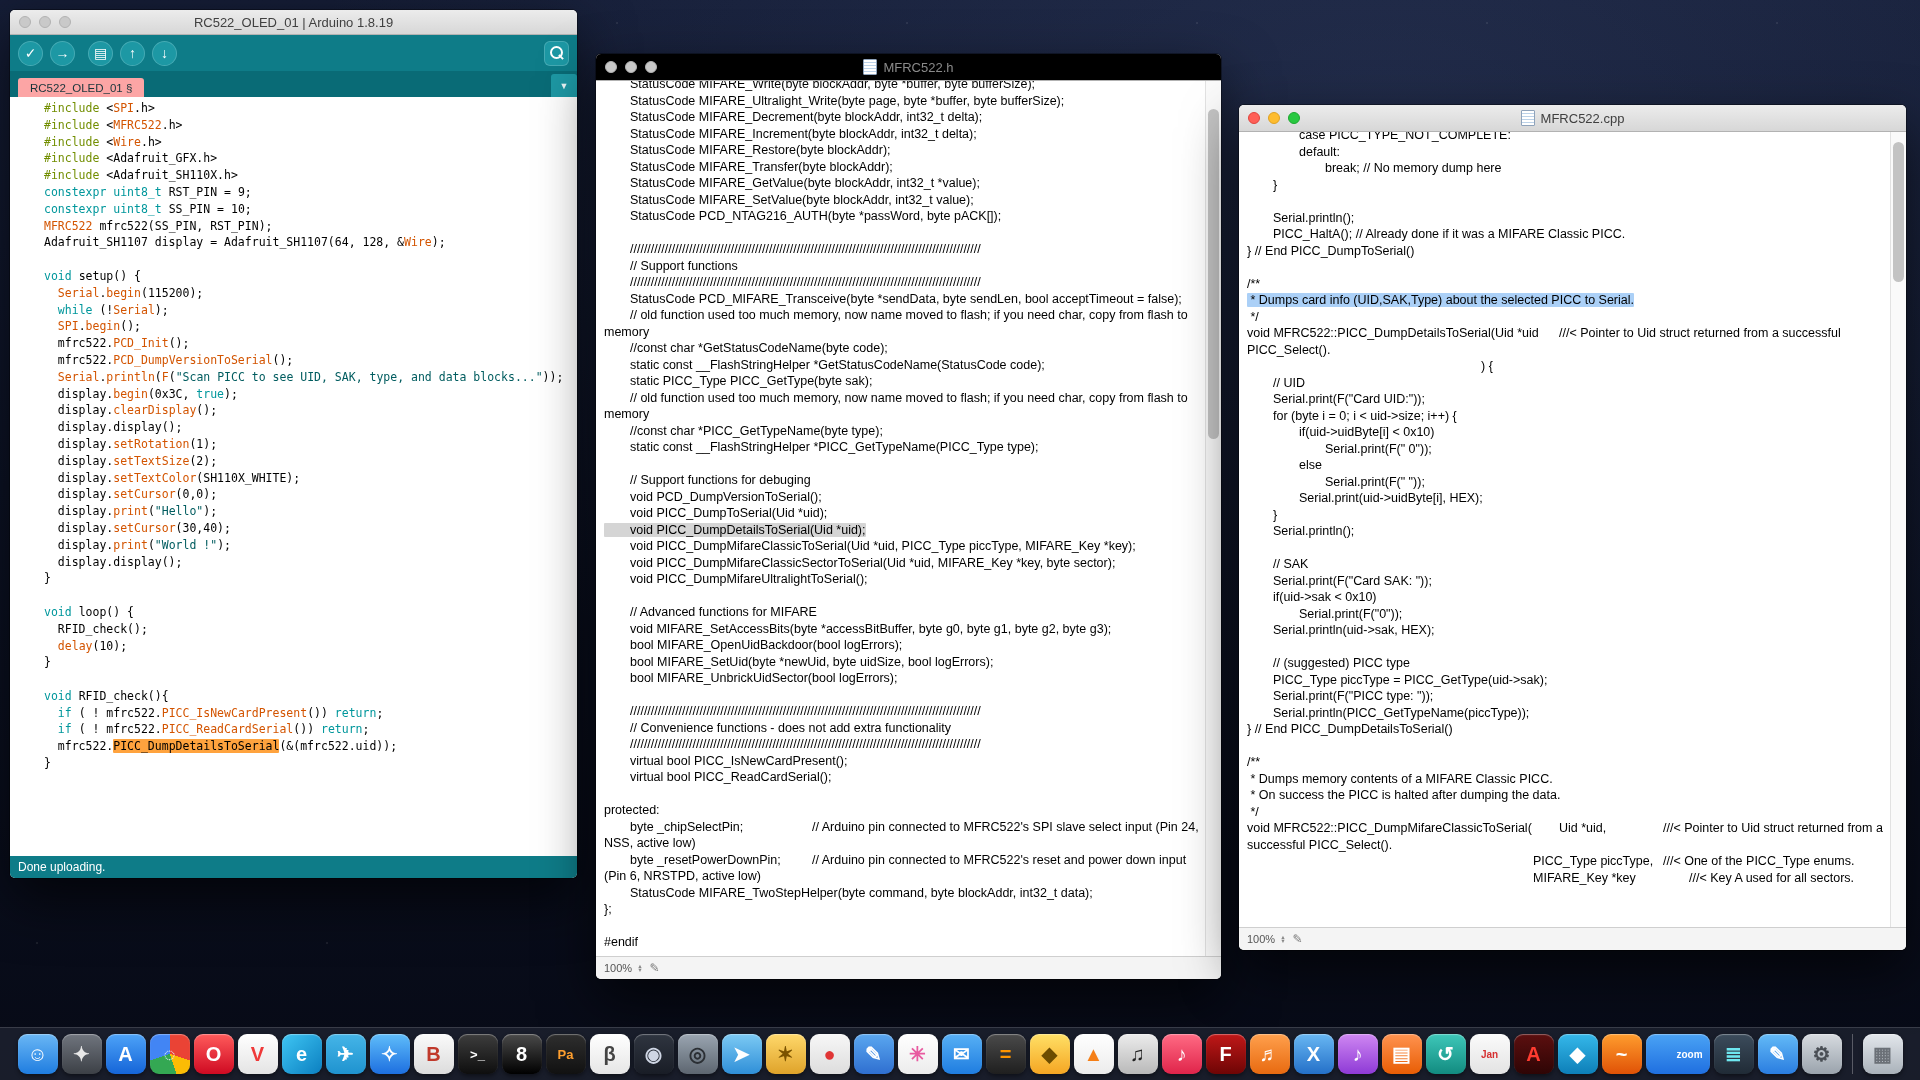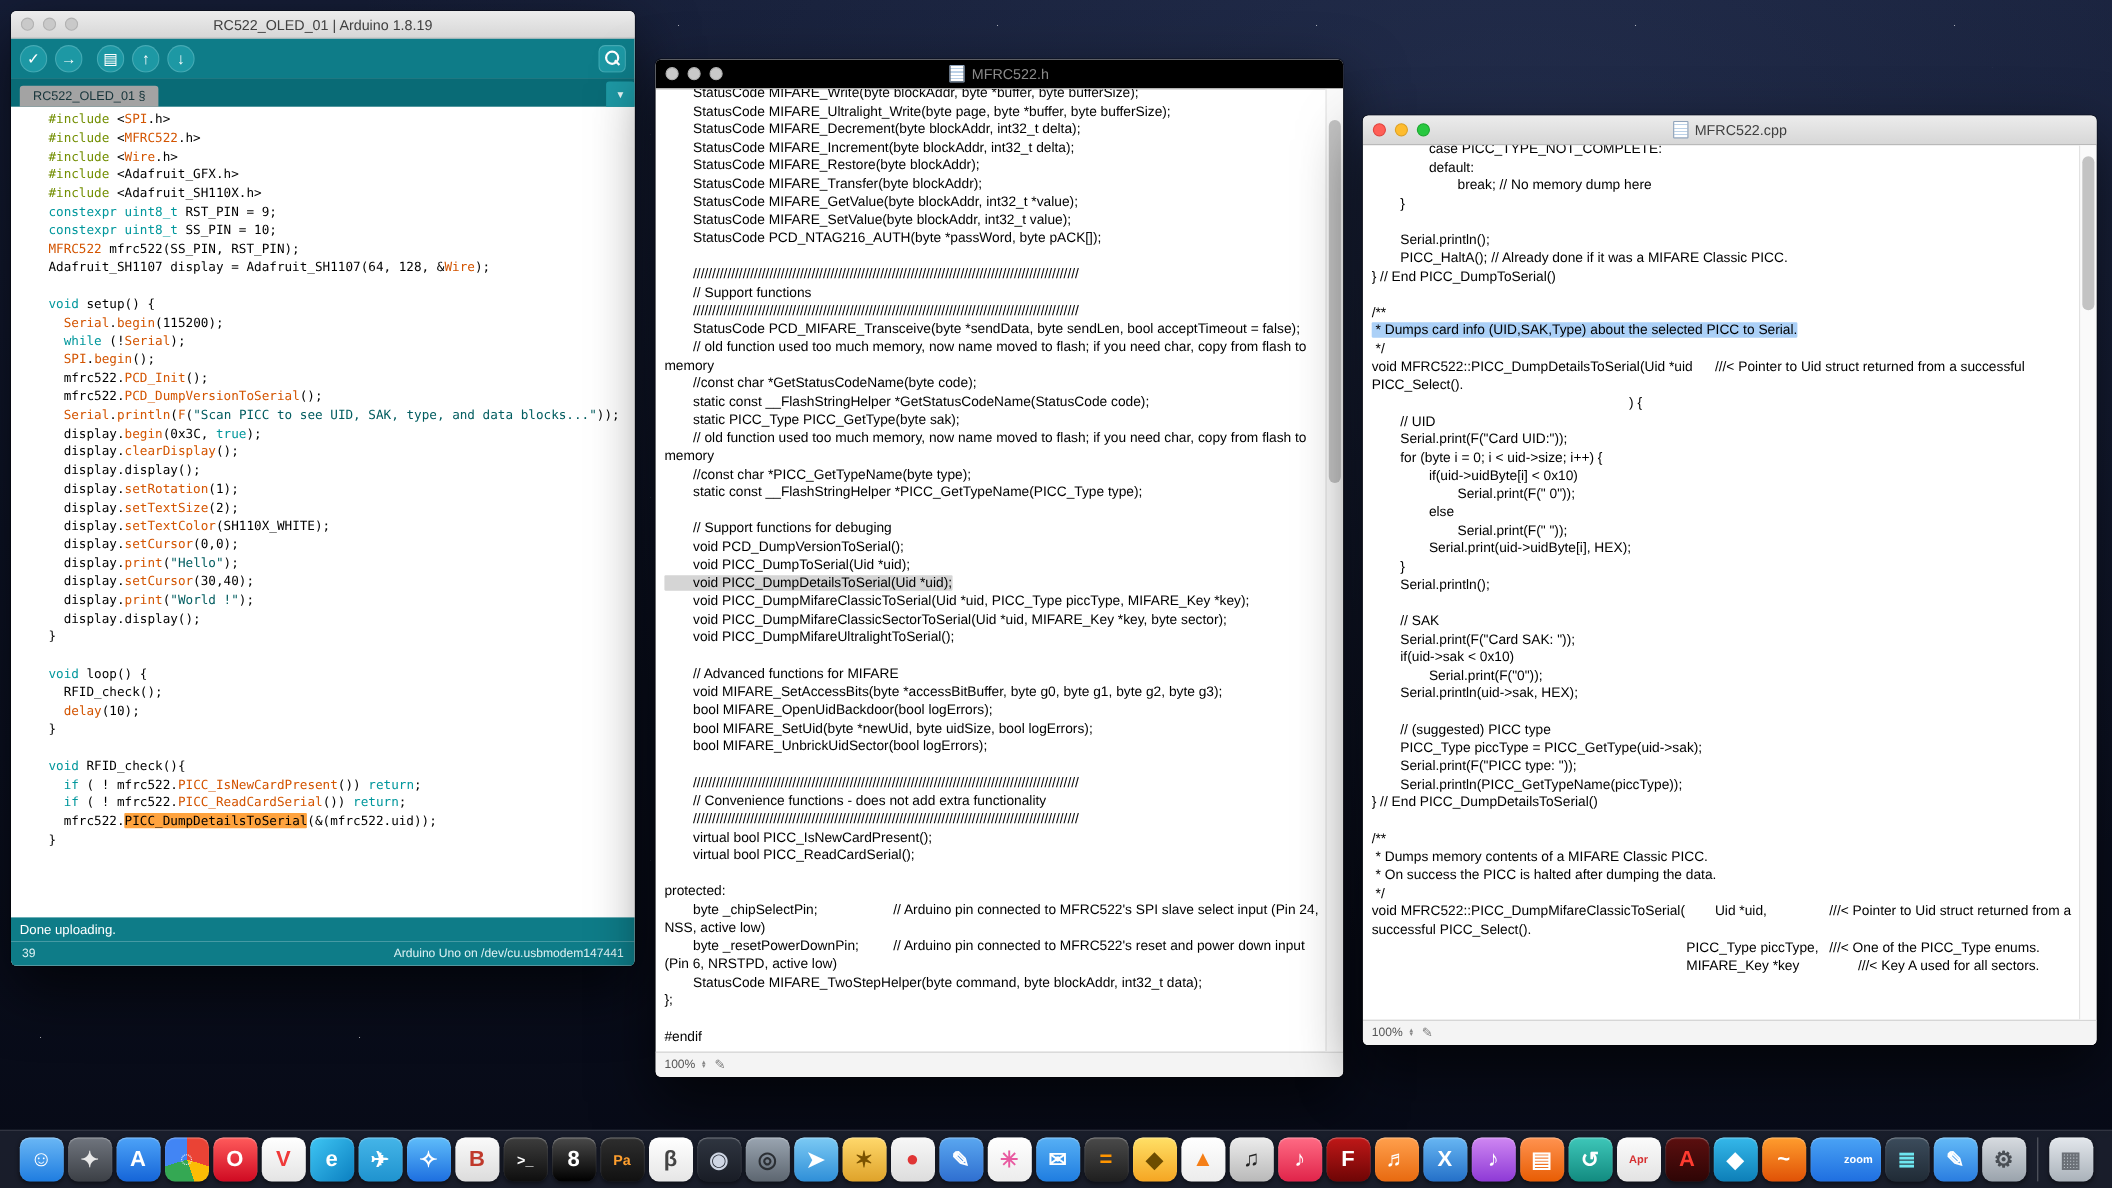--- a/index.html
+++ b/index.html
@@ -47,21 +47,21 @@
         box-shadow:inset 0 0 0 1px rgba(255,255,255,.18);}
   .tbtn.grp{margin-left:6px;}
   .mag{margin-left:auto;width:25px;height:25px;border-radius:6px;background:#1d98a4;
        position:relative;box-shadow:inset 0 0 0 1px rgba(255,255,255,.18);}
   .mag::before{content:"";position:absolute;left:6px;top:5px;width:9px;height:9px;
        border:2px solid #fff;border-radius:50%;}
   .mag::after{content:"";position:absolute;left:14px;top:15px;width:6px;height:2px;
        background:#fff;transform:rotate(45deg);}
   .ard-tabbar{height:26px;flex:none;background:#096b76;display:flex;align-items:flex-end;
               padding-left:8px;position:relative;}
-  .ard-tab{background:#a3a3a3;color:#16343a;font-size:11.5px;padding:4px 12px 3px;
+  .ard-tab{background:#fca5a5;color:#16343a;font-size:11.5px;padding:4px 12px 3px;
            border-radius:3px 3px 0 0;}
   .ard-tabmenu{position:absolute;right:0;top:3px;bottom:0;width:26px;background:#1d98a4;
            color:#eaf6f7;display:flex;align-items:center;justify-content:center;
            font-size:9px;border-radius:3px 3px 0 0;}
   .ard-code{flex:1;background:#fff;padding:3px 6px;overflow:hidden;color:#000;
             font-family:"DejaVu Sans Mono",monospace;font-size:11.5px;line-height:16.8px;
             white-space:pre;}
   .cl{min-height:16.8px;margin-left:28px;}
   .pre{color:#728E00;}
   .kw{color:#00979C;}
@@ -131,24 +131,20 @@
       <div class="tbtn">↑</div>
       <div class="tbtn">↓</div>
       <div class="mag"></div>
     </div>
     <div class="ard-tabbar">
       <div class="ard-tab">RC522_OLED_01 §</div>
       <div class="ard-tabmenu">▼</div>
     </div>
     <div class="ard-code" id="ardCode"><div class="cl"><span class="pre">#include</span> &lt;<span class="fn">SPI</span>.h&gt;</div><div class="cl"><span class="pre">#include</span> &lt;<span class="fn">MFRC522</span>.h&gt;</div><div class="cl"><span class="pre">#include</span> &lt;<span class="fn">Wire</span>.h&gt;</div><div class="cl"><span class="pre">#include</span> &lt;Adafruit_GFX.h&gt;</div><div class="cl"><span class="pre">#include</span> &lt;Adafruit_SH110X.h&gt;</div><div class="cl"><span class="kw">constexpr</span> <span class="kw">uint8_t</span> RST_PIN = 9;</div><div class="cl"><span class="kw">constexpr</span> <span class="kw">uint8_t</span> SS_PIN = 10;</div><div class="cl"><span class="fn">MFRC522</span> mfrc522(SS_PIN, RST_PIN);</div><div class="cl">Adafruit_SH1107 display = Adafruit_SH1107(64, 128, &amp;<span class="fn">Wire</span>);</div><div class="cl">&nbsp;</div><div class="cl"><span class="kw">void</span> setup() {</div><div class="cl">  <span class="fn">Serial</span>.<span class="fn">begin</span>(115200);</div><div class="cl">  <span class="kw">while</span> (!<span class="fn">Serial</span>);</div><div class="cl">  <span class="fn">SPI</span>.<span class="fn">begin</span>();</div><div class="cl">  mfrc522.<span class="fn">PCD_Init</span>();</div><div class="cl">  mfrc522.<span class="fn">PCD_DumpVersionToSerial</span>();</div><div class="cl">  <span class="fn">Serial</span>.<span class="fn">println</span>(<span class="fn">F</span>(<span class="str">"Scan PICC to see UID, SAK, type, and data blocks..."</span>));</div><div class="cl">  display.<span class="fn">begin</span>(0x3C, <span class="kw">true</span>);</div><div class="cl">  display.<span class="fn">clearDisplay</span>();</div><div class="cl">  display.display();</div><div class="cl">  display.<span class="fn">setRotation</span>(1);</div><div class="cl">  display.<span class="fn">setTextSize</span>(2);</div><div class="cl">  display.<span class="fn">setTextColor</span>(SH110X_WHITE);</div><div class="cl">  display.<span class="fn">setCursor</span>(0,0);</div><div class="cl">  display.<span class="fn">print</span>(<span class="str">"Hello"</span>);</div><div class="cl">  display.<span class="fn">setCursor</span>(30,40);</div><div class="cl">  display.<span class="fn">print</span>(<span class="str">"World !"</span>);</div><div class="cl">  display.display();</div><div class="cl">}</div><div class="cl">&nbsp;</div><div class="cl"><span class="kw">void</span> loop() {</div><div class="cl">  RFID_check();</div><div class="cl">  <span class="fn">delay</span>(10);</div><div class="cl">}</div><div class="cl">&nbsp;</div><div class="cl"><span class="kw">void</span> RFID_check(){</div><div class="cl">  <span class="kw">if</span> ( ! mfrc522.<span class="fn">PICC_IsNewCardPresent</span>()) <span class="kw">return</span>;</div><div class="cl">  <span class="kw">if</span> ( ! mfrc522.<span class="fn">PICC_ReadCardSerial</span>()) <span class="kw">return</span>;</div><div class="cl">  mfrc522.<span class="find">PICC_DumpDetailsToSerial</span>(&amp;(mfrc522.uid));</div><div class="cl">}</div></div>
     <div class="ard-msg">Done uploading.</div>
-    <div class="ard-status">
-      <span>39</span>
-      <span>Arduino Uno on /dev/cu.usbmodem147441</span>
-    </div>
   </div>
 
   <div class="win editor" id="hwin">
     <div class="titlebar">
       <div class="lights">
         <span class="light gray"></span>
         <span class="light gray"></span>
         <span class="light gray"></span>
       </div>
       <div class="title">
@@ -295,21 +291,21 @@
         <div class="dicon" style="background: linear-gradient(rgb(207, 135, 242), rgb(142, 58, 214));">
           <span style="color: rgb(255, 255, 255); font-size: 20px;">♪</span>
         </div>
         <div class="dicon" style="background: linear-gradient(rgb(255, 147, 80), rgb(232, 93, 4));">
           <span style="color: rgb(255, 255, 255); font-size: 20px;">▤</span>
         </div>
         <div class="dicon" style="background: linear-gradient(rgb(62, 199, 185), rgb(18, 139, 128));">
           <span style="color: rgb(255, 255, 255); font-size: 20px;">↺</span>
         </div>
         <div class="dicon" style="background: linear-gradient(rgb(251, 251, 251), rgb(227, 227, 227));">
-          <span style="color: rgb(214, 48, 49); font-size: 10px;">Apr</span>
+          <span style="color: rgb(214, 48, 49); font-size: 10px;">Jan</span>
         </div>
         <div class="dicon" style="background: linear-gradient(rgb(92, 15, 15), rgb(46, 5, 5));">
           <span style="color: rgb(255, 59, 48); font-size: 20px;">A</span>
         </div>
         <div class="dicon" style="background: linear-gradient(rgb(53, 184, 234), rgb(13, 127, 184));">
           <span style="color: rgb(255, 255, 255); font-size: 20px;">◆</span>
         </div>
         <div class="dicon" style="background: linear-gradient(rgb(255, 157, 46), rgb(224, 82, 6));">
           <span style="color: rgb(255, 255, 255); font-size: 20px;">~</span>
         </div>

